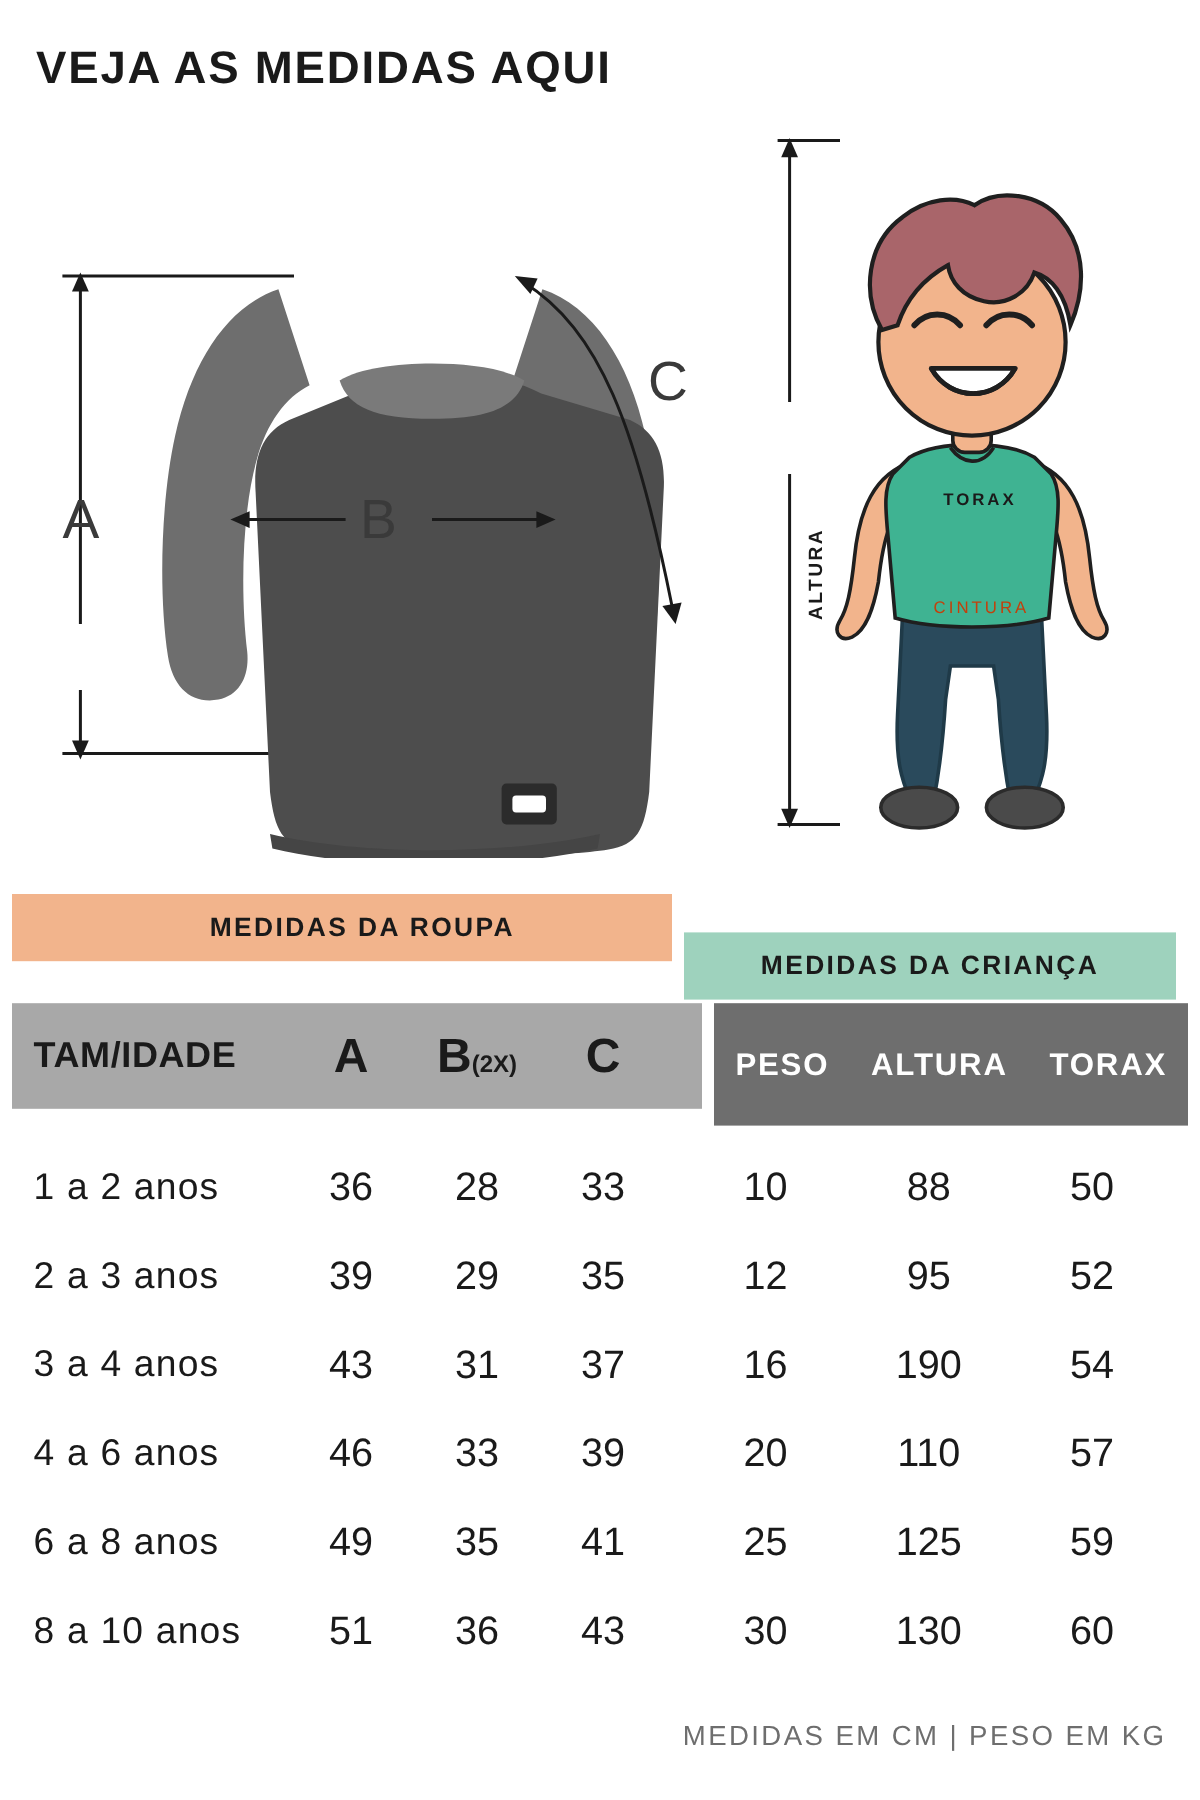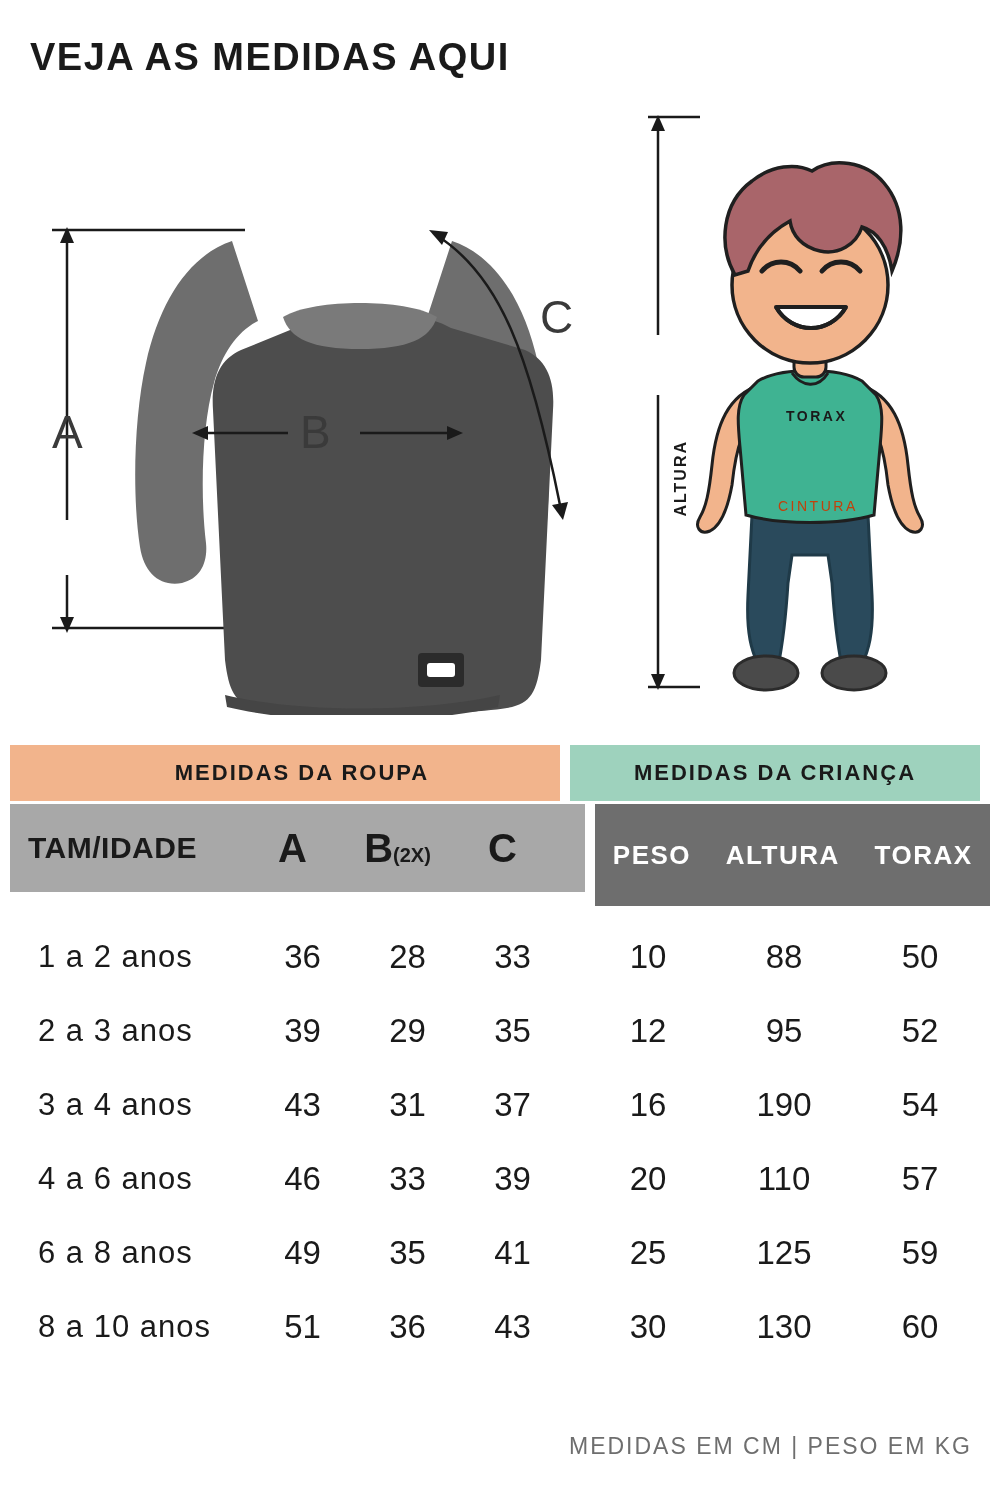--- a/index.html
+++ b/index.html
@@ -45,21 +45,21 @@
   
   .tables { position: absolute; left: 10px; top: 745px; width: 980px; }
   .hdr-row { display: flex; gap: 10px; }
   .hdr {
     height: 56px;
     display: flex; align-items: center; justify-content: center;
     font-size: 22px; font-weight: bold; letter-spacing: 2px;
     color: #1a1a1a;
   }
   .hdr-left { width: 550px; background: #f2b48c; padding-left: 34px; }
-  .hdr-right { width: 410px; background: #9ed2bd; }
+  .hdr-right { width: 410px; background: #9ed2bd; margin-top: 32px; }
 
   .sub-row { display: flex; gap: 10px; margin-top: 3px; }
   .sub-left {
     width: 598px; height: 88px; background: #a8a8a8;
     display: flex; align-items: center;
   }
   .sub-right {
     width: 410px; height: 102px; background: #6e6e6e;
     display: flex; align-items: center; justify-content: space-around;
     color: #ffffff;
@@ -69,21 +69,21 @@
     font-size: 30px; font-weight: bold; letter-spacing: 0.5px;
   }
   .sub-left .c-a, .sub-left .c-b, .sub-left .c-c {
     width: 105px; text-align: center; font-size: 40px; font-weight: bold;
   }
   .sub-left .c-b .sup { font-size: 20px; font-weight: bold; vertical-align: baseline; }
   .sub-right span { font-size: 26px; font-weight: bold; letter-spacing: 1.5px; }
 
   .body-row {
     display: flex; gap: 10px;
-    height: 74px; align-items: center; justify-content: flex-end;
+    height: 74px; align-items: center;
   }
   .bl { width: 550px; display: flex; align-items: center; }
   .br { width: 410px; display: flex; align-items: center; }
   .bl .c-tam {
     width: 230px; padding-left: 18px;
     font-size: 31px; color: #1a1a1a; letter-spacing: 1px;
   }
   .bl .cell, .br .cell {
     text-align: center; font-size: 33px; color: #1a1a1a;
   }

